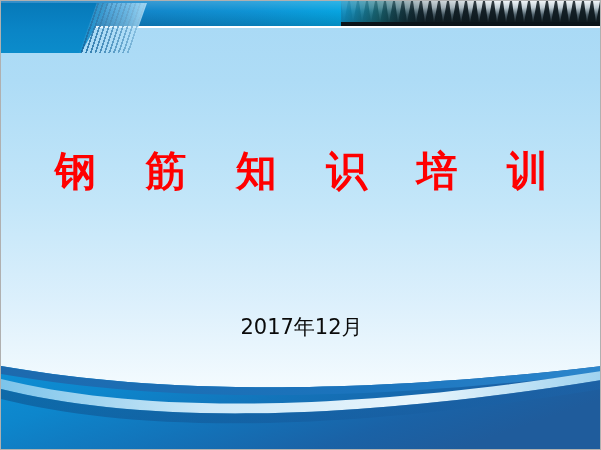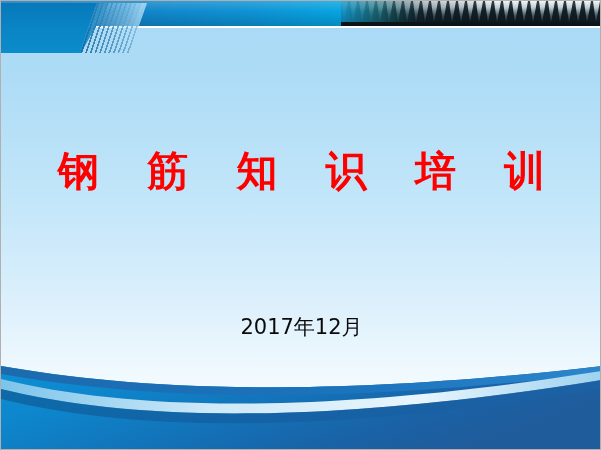--- a/index.html
+++ b/index.html
@@ -120,21 +120,21 @@
   }
 
   
   .title {
     position: absolute;
     left: 0;
     top: 144px;
     width: 601px;
     text-align: center;
     color: #ff0000;
-    font-family: Liberation Serif, serif;
+    font-family: Liberation Sans, sans-serif;
     font-size: 41px;
     font-weight: bold;
     letter-spacing: 19px;
     text-indent: 19px;
     line-height: 52px;
     white-space: nowrap;
   }
   .subtitle {
     position: absolute;
     left: 0;

